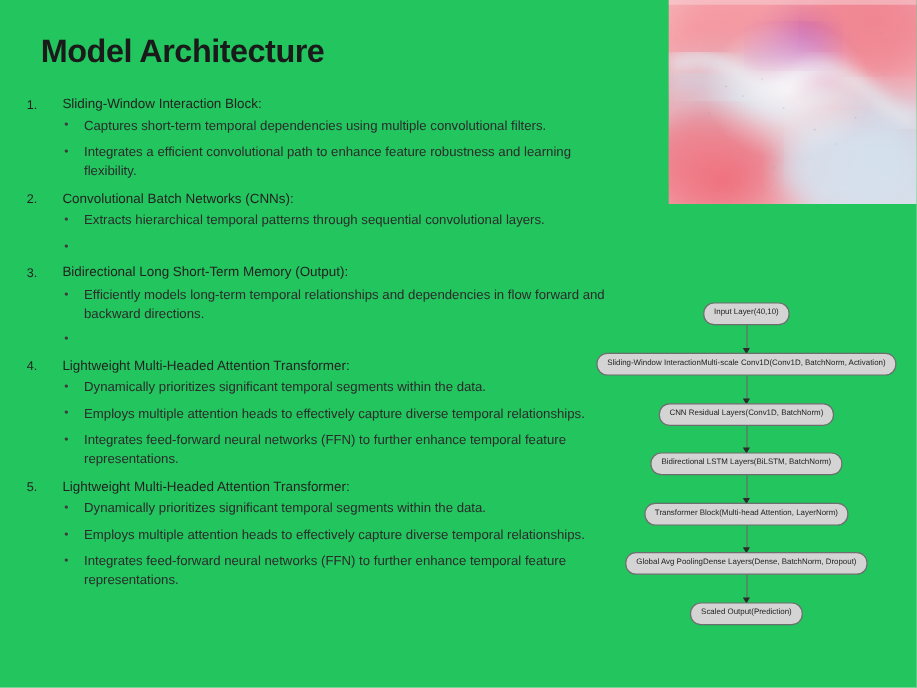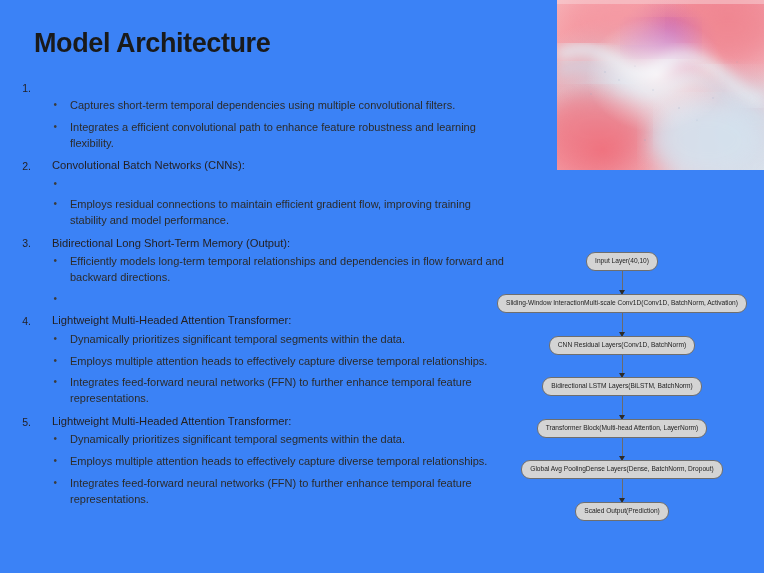--- a/index.html
+++ b/index.html
@@ -14,21 +14,21 @@
     font-family: "Liberation Sans", sans-serif;
     color: #231f20;
     overflow: hidden;
     position: relative;
   }
 
   
   #slide {
     position: absolute;
     inset: 0;
-    background: #3b82f6;
+    background: #22c55e;
     padding-left: 21px;
   }
 
   
   #page-title {
     position: absolute;
     left: 34px;
     top: 28px;
     font-size: 27px;
     font-weight: bold;
@@ -231,44 +231,45 @@
           <circle cx="34" cy="94" r="0.7"></circle>
       </g>
       <rect x="0" y="0" width="207" height="4" fill="#f7d6d9" opacity="0.5"></rect>
     </svg>
   </div>
 
   <div id="outline">
       <div class="num-item">
         <div class="num-head">
           <div class="num-marker">1.</div>
+          <div class="num-text">Sliding-Window Interaction Block:</div>
         </div>
         <div class="sub-list">
           <div class="sub-item">
             <div class="sub-bullet">•</div>
             <div class="sub-text">Captures short-term temporal dependencies using multiple convolutional filters.</div>
           </div>
           <div class="sub-item gap-after">
             <div class="sub-bullet">•</div>
             <div class="sub-text">Integrates a efficient convolutional path to enhance feature robustness and learning flexibility.</div>
           </div>
         </div>
       </div>
       <div class="num-item">
         <div class="num-head">
           <div class="num-marker">2.</div>
           <div class="num-text">Convolutional Batch Networks (CNNs):</div>
         </div>
         <div class="sub-list">
           <div class="sub-item">
             <div class="sub-bullet">•</div>
-          </div>
-          <div class="sub-item gap-after">
-            <div class="sub-bullet">•</div>
-            <div class="sub-text">Employs residual connections to maintain efficient gradient flow, improving training stability and model performance.</div>
+            <div class="sub-text">Extracts hierarchical temporal patterns through sequential convolutional layers.</div>
+          </div>
+          <div class="sub-item gap-after">
+            <div class="sub-bullet">•</div>
           </div>
         </div>
       </div>
       <div class="num-item">
         <div class="num-head">
           <div class="num-marker">3.</div>
           <div class="num-text">Bidirectional Long Short-Term Memory (Output):</div>
         </div>
         <div class="sub-list">
           <div class="sub-item">

